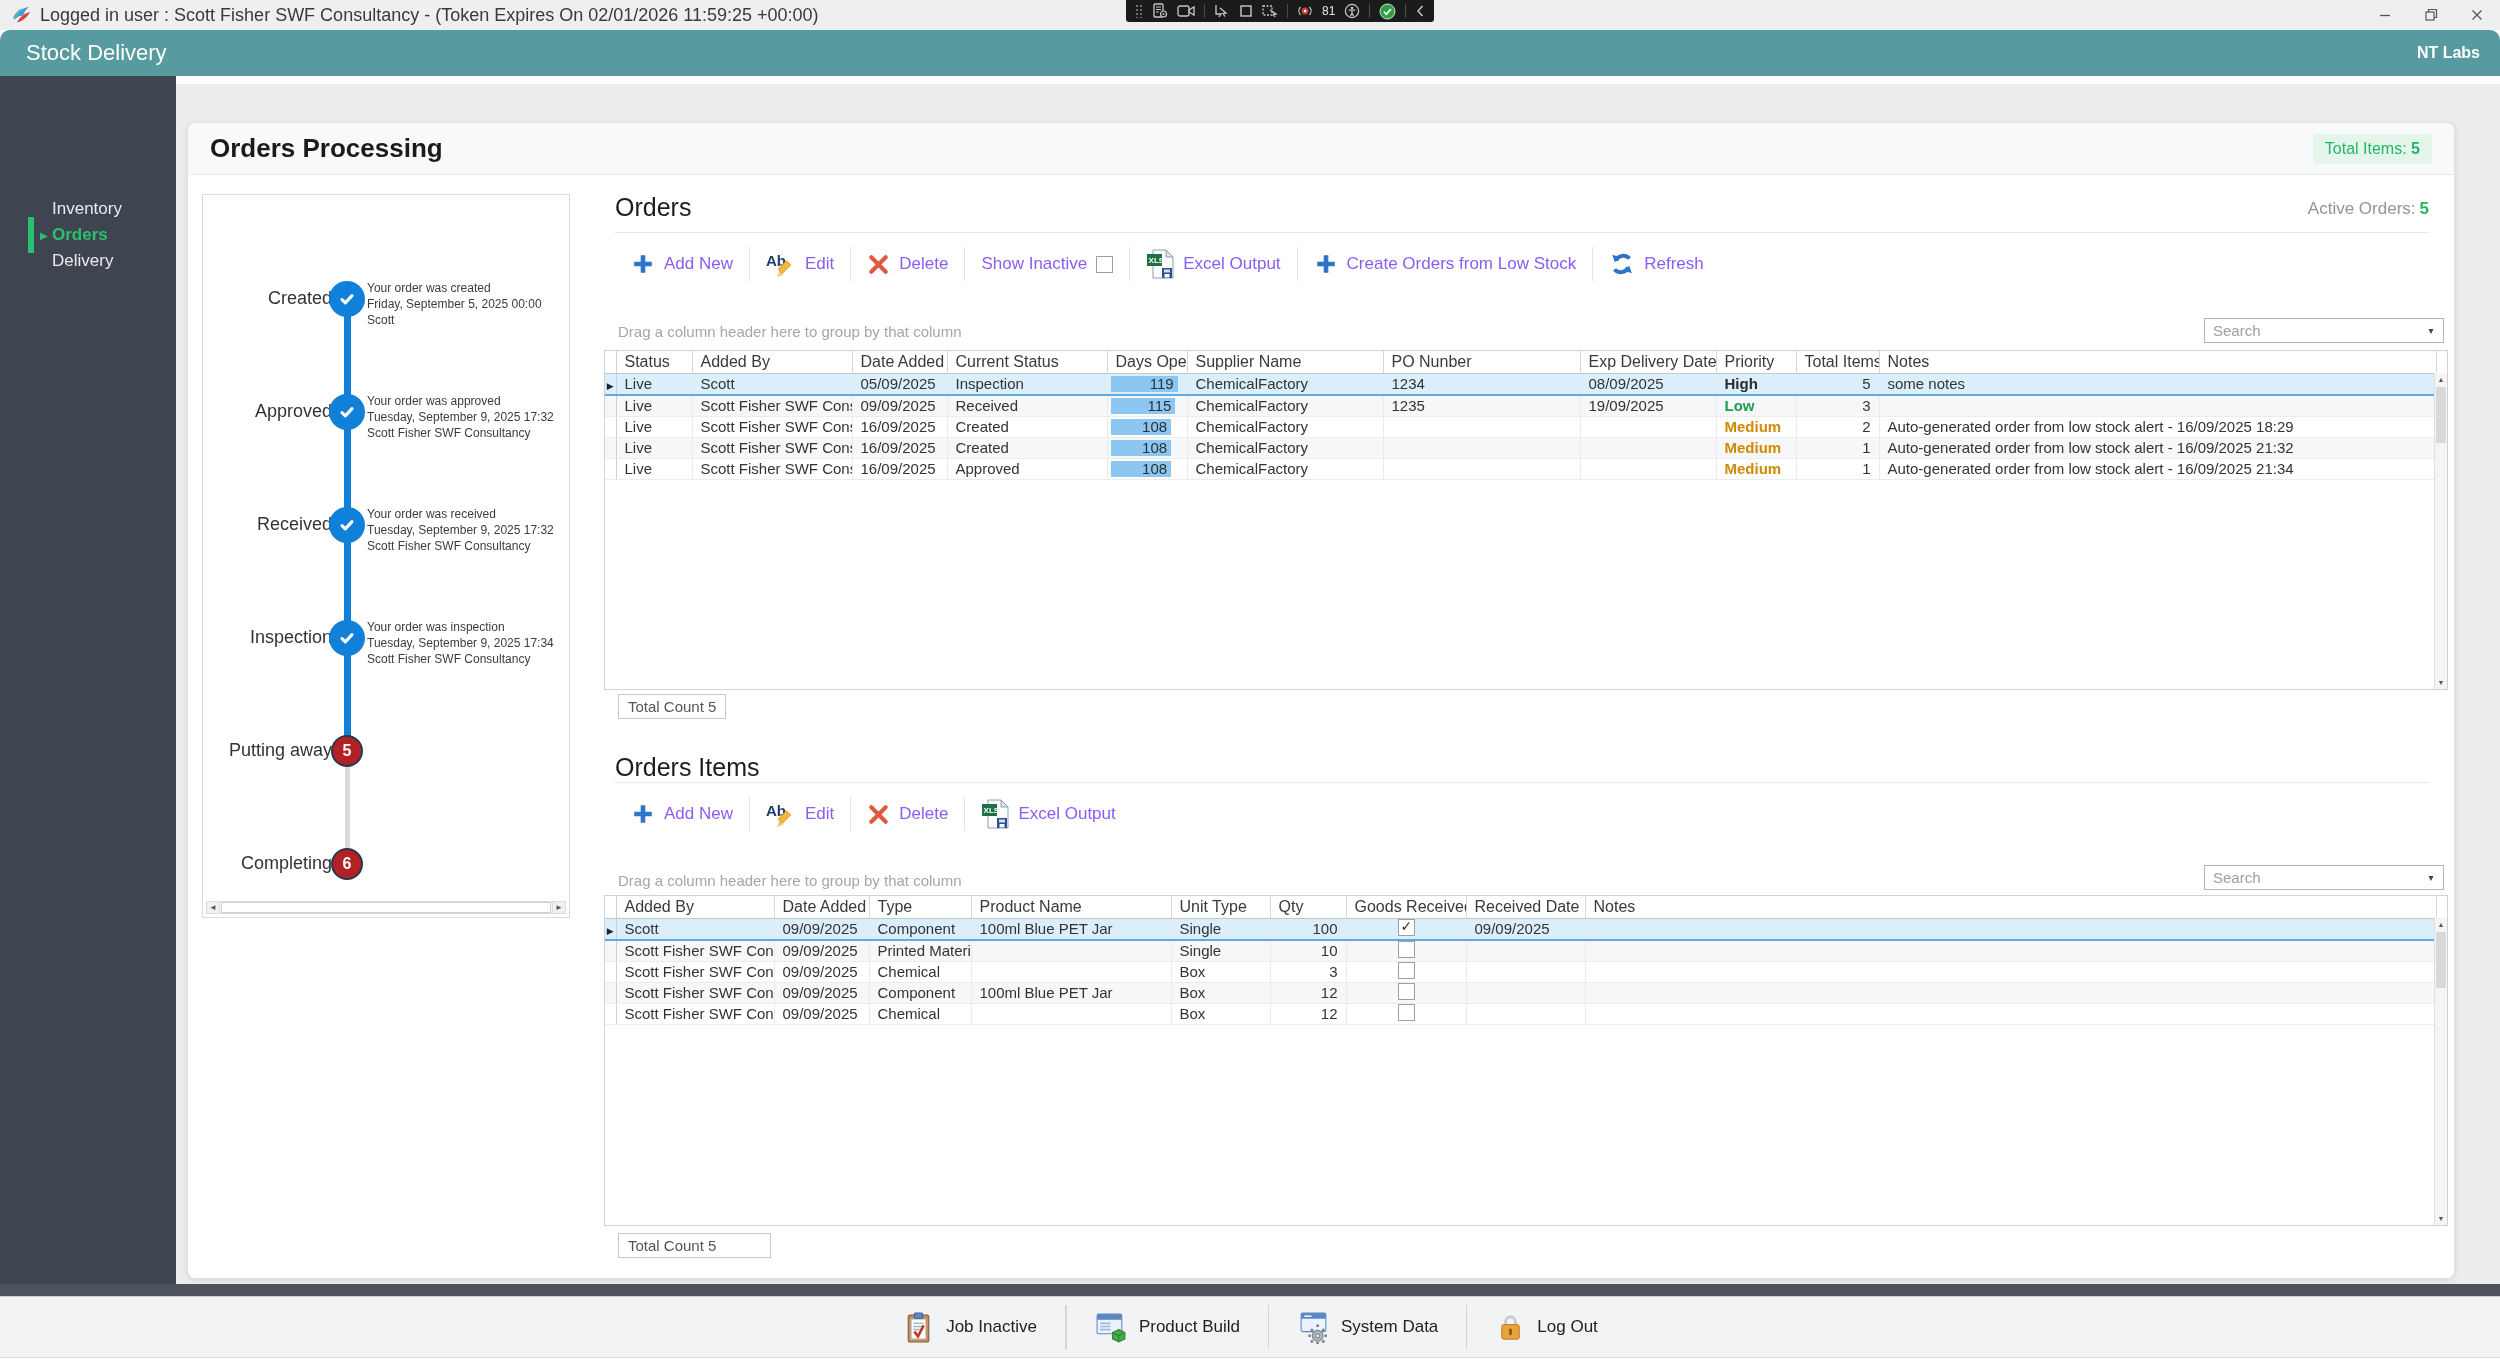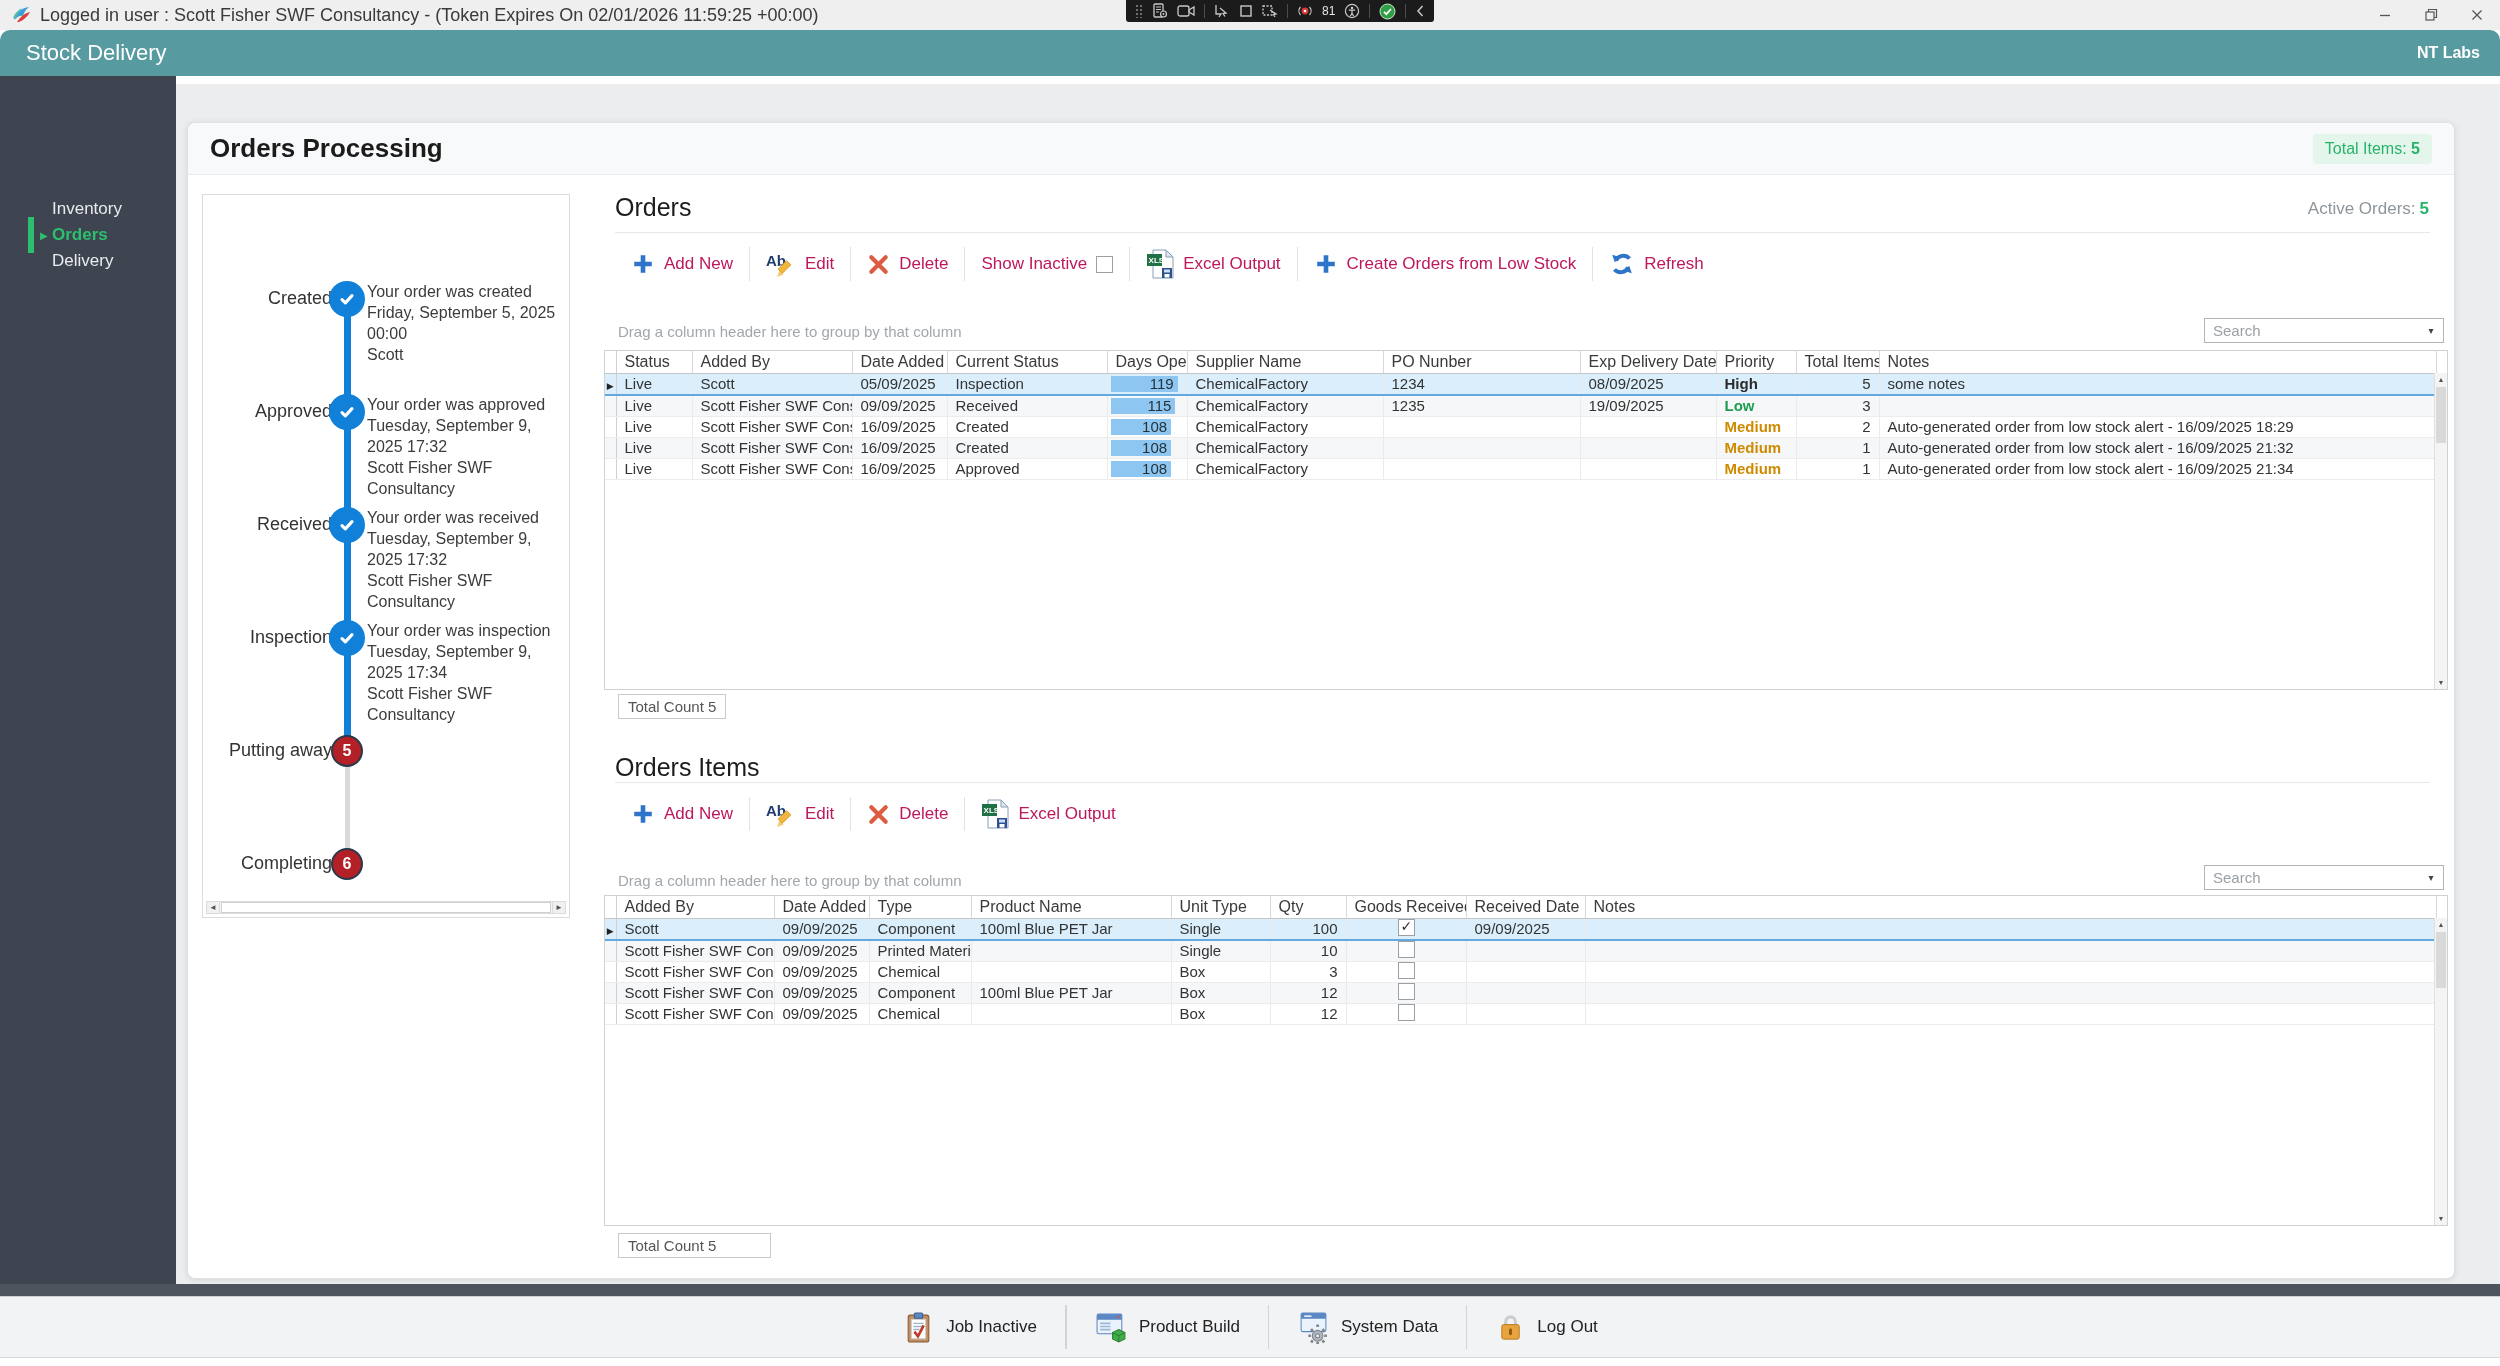--- a/index.html
+++ b/index.html
@@ -52,35 +52,35 @@
   
   .tl-panel { position:absolute; left:14px; top:19px; width:368px; height:724px;
               border:1px solid #d9dcdf; background:#fff; }
   .tl-line { position:absolute; left:141px; border-radius:3px; }
   .tl-line.blue { width:7px; background:#1180d8; }
   .tl-line.gray { width:5px; left:142px; background:#d9d9d9; }
   .tl-circle { position:absolute; border-radius:50%; display:flex; align-items:center; justify-content:center; cursor:pointer; }
   .tl-circle.done { width:36px; height:36px; left:126px; background:#1180d8; }
   .tl-circle.pending { width:32px; height:32px; left:128px; background:#b32025; border:2px solid #27394a; color:#fff; font-size:16px; font-weight:bold; }
   .tl-label { position:absolute; right:237px; width:120px; text-align:right; font-size:18px; color:#333; }
-  .tl-desc { position:absolute; left:164px; width:200px; font-size:16px; color:#3c3c3c; line-height:1.32; }
+  .tl-desc { position:absolute; left:164px; width:200px; font-size:12px; color:#3c3c3c; line-height:1.32; }
   .tl-hscroll { position:absolute; left:3px; right:3px; bottom:3px; height:13px; background:#f6f6f6; border:1px solid #dcdcdc; }
   .tl-hscroll .harrow { position:absolute; top:0; width:13px; height:11px; display:flex; align-items:center; justify-content:center;
                         font-size:8px; color:#555; background:#f0f0f0; cursor:pointer; }
   .tl-hscroll .left { left:0; border-right:1px solid #dcdcdc; }
   .tl-hscroll .right { right:0; border-left:1px solid #dcdcdc; }
   .tl-hscroll .hthumb { position:absolute; left:14px; right:14px; top:0; height:11px; background:#fff; border:1px solid #cfcfcf; }
 
   
   .sec-head { position:absolute; font-size:25px; font-weight:500; color:#1c1c1c; }
   .active-orders { position:absolute; right:25px; top:24px; font-size:17px; color:#8e959b; }
   .active-orders b { color:#27b368; font-weight:bold; margin-left:4px; }
   .hdiv { position:absolute; left:427px; right:24px; height:1px; background:#e6e8ea; }
   .toolbar { position:absolute; left:427px; height:40px; display:flex; align-items:center; }
-  .tbtn { display:flex; align-items:center; gap:9px; padding:0 16px; height:40px; cursor:pointer; font-size:17px; color:#be185d; }
+  .tbtn { display:flex; align-items:center; gap:9px; padding:0 16px; height:40px; cursor:pointer; font-size:17px; color:#8b5cf6; }
   .tsep { width:1px; height:34px; background:#e0e2e4; }
   .ticon { display:flex; align-items:center; }
   .ticon svg { display:block; }
   .cb { display:inline-block; width:17px; height:17px; border:1px solid #9aa0a6; background:#fff; position:relative; }
   .cb.checked::after { content:"\2713"; position:absolute; left:2px; top:-2px; font-size:14px; font-weight:bold; color:#2d2d2d; }
 
   .group-hint { position:absolute; left:430px; font-size:15px; color:#a2a7ac; }
   .searchbox { position:absolute; right:10px; width:240px; height:25px; border:1px solid #b2b5b8; background:#fff;
                display:flex; align-items:center; }
   .searchbox input { flex:1; border:none; outline:none; font-size:15px; padding:0 8px; color:#333; min-width:0;

